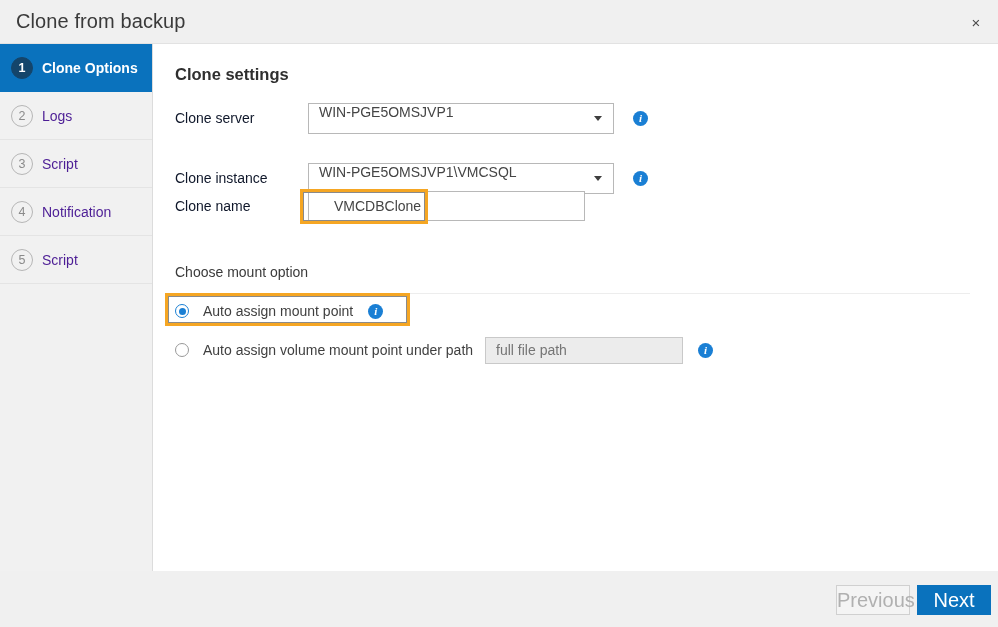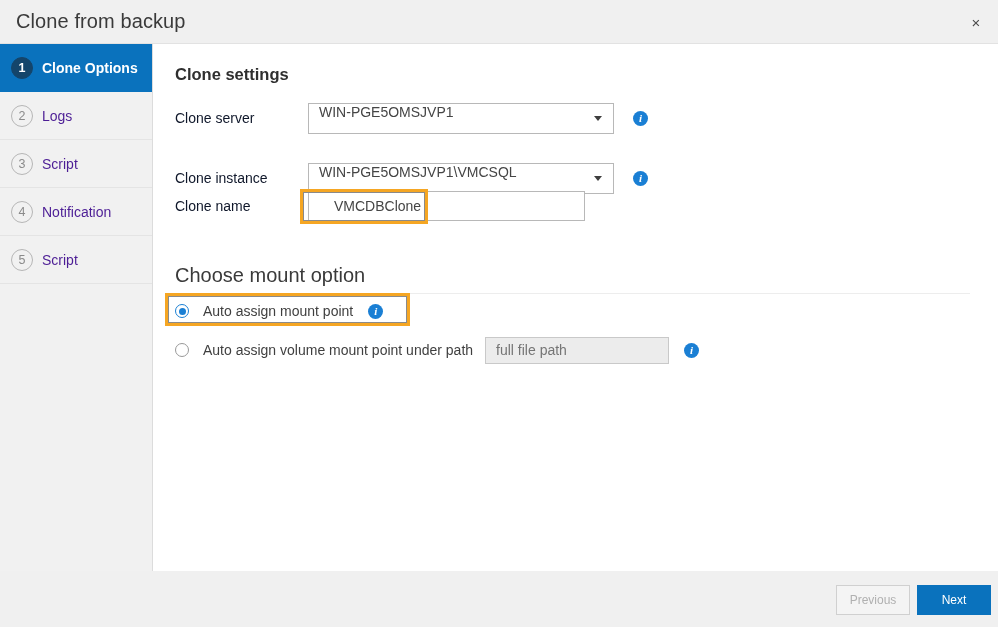--- a/index.html
+++ b/index.html
@@ -109,21 +109,21 @@
   .section-title {
     position: absolute;
     left: 21px; top: 21px;
     font-size: 16.5px;
     color: #2f2f2f;
     font-weight: bold;
   }
   .section-title.mount {
     top: 220px;
     font-weight: normal;
-    font-size: 20px;
+    font-size: 14px;
     color: #3a3a3a;
   }
 
   .field-row {
     position: absolute;
     left: 21px;
     display: flex;
     align-items: center;
     height: 30px;
   }
@@ -223,41 +223,41 @@
     width: 7px; height: 7px;
     border-radius: 50%;
     background: #1a7fd4;
   }
   .radio-label {
     margin-left: 14px;
     font-size: 14px;
     color: #3f3f3f;
   }
   .path-input {
-    width: 184px; height: 27px;
+    width: 198px; height: 27px;
     border: 1px solid #c9c9c9;
     background: #ececec;
     padding-left: 10px;
     font-size: 14px;
     color: #8e8e8e;
     font-family: "Liberation Sans", sans-serif;
   }
 
   
   .footer {
     position: absolute;
     left: 0; top: 571px;
     width: 998px; height: 56px;
     background: #f0f0f0;
   }
   .btn {
     position: absolute;
     top: 14px;
     height: 30px;
-    font-size: 12px;
+    font-size: 20px;
     font-family: "Liberation Sans", sans-serif;
     cursor: pointer;
   }
   .btn-prev {
     right: 88px;
     width: 74px;
     background: #f4f4f4;
     border: 1px solid #d0d0d0;
     color: #b0b0b0;
   }

